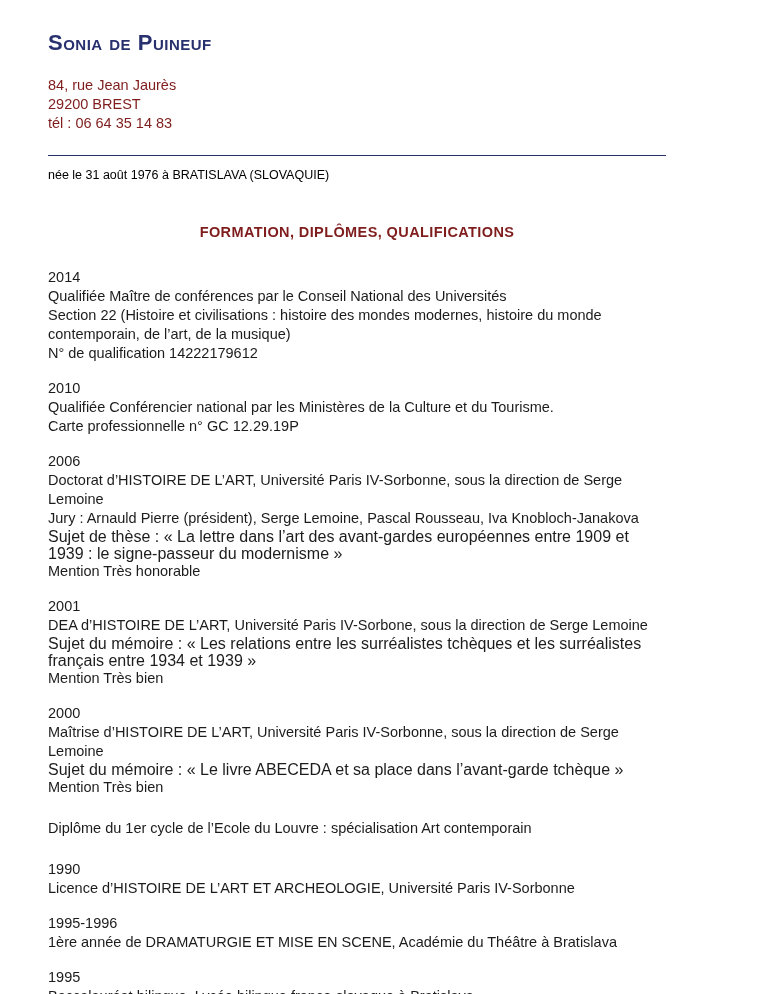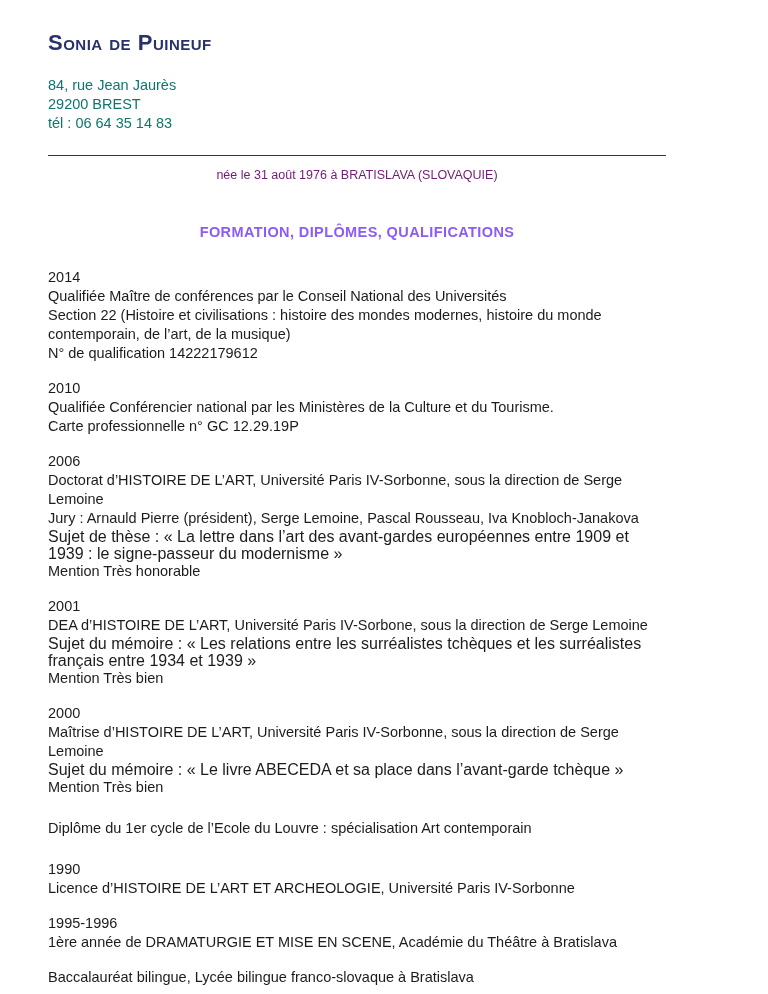--- a/index.html
+++ b/index.html
@@ -20,42 +20,42 @@
   }
   .person-name {
     margin: 0 0 20px 0;
     font-size: 22px;
     font-weight: 600;
     font-variant: small-caps;
     letter-spacing: 0.5px;
     color: #28316e;
   }
   .address-block {
-    color: #0f766e;
+    color: #7f1d1d;
     font-size: 14.5px;
     line-height: 19px;
   }
   .divider {
     border: none;
     border-top: 1.5px solid #28316e;
     margin: 22px 0 10px 0;
   }
   .birth-block {
-    text-align: center;
-    color: #701a75;
+    text-align: left;
+    color: #000000;
     font-size: 12.5px;
     line-height: 18px;
   }
   .section-title {
     margin: 40px 0 4px 0;
     text-align: center;
     font-size: 14.5px;
     font-weight: 600;
     letter-spacing: 0.4px;
-    color: #8b5cf6;
+    color: #7f1d1d;
   }
   .entries {
     margin-top: 28px;
     font-size: 14.5px;
     line-height: 19px;
   }
   .entry {
     margin-bottom: 16px;
   }
   .entry .year,
@@ -135,17 +135,18 @@
       <div class="line">Licence d’HISTOIRE DE L’ART ET ARCHEOLOGIE, Université Paris IV-Sorbonne</div>
     </div>
 
 
     <div class="entry">
       <div class="year">1995-1996</div>
       <div class="line">1ère année de DRAMATURGIE ET MISE EN SCENE,  Académie du Théâtre à Bratislava</div>
     </div>
 
     <div class="entry">
+      <div class="year">1995</div>
       <div class="line">Baccalauréat bilingue,  Lycée bilingue franco-slovaque à Bratislava</div>
     </div>
 
   </div>
 </div>
 
 </body></html>

